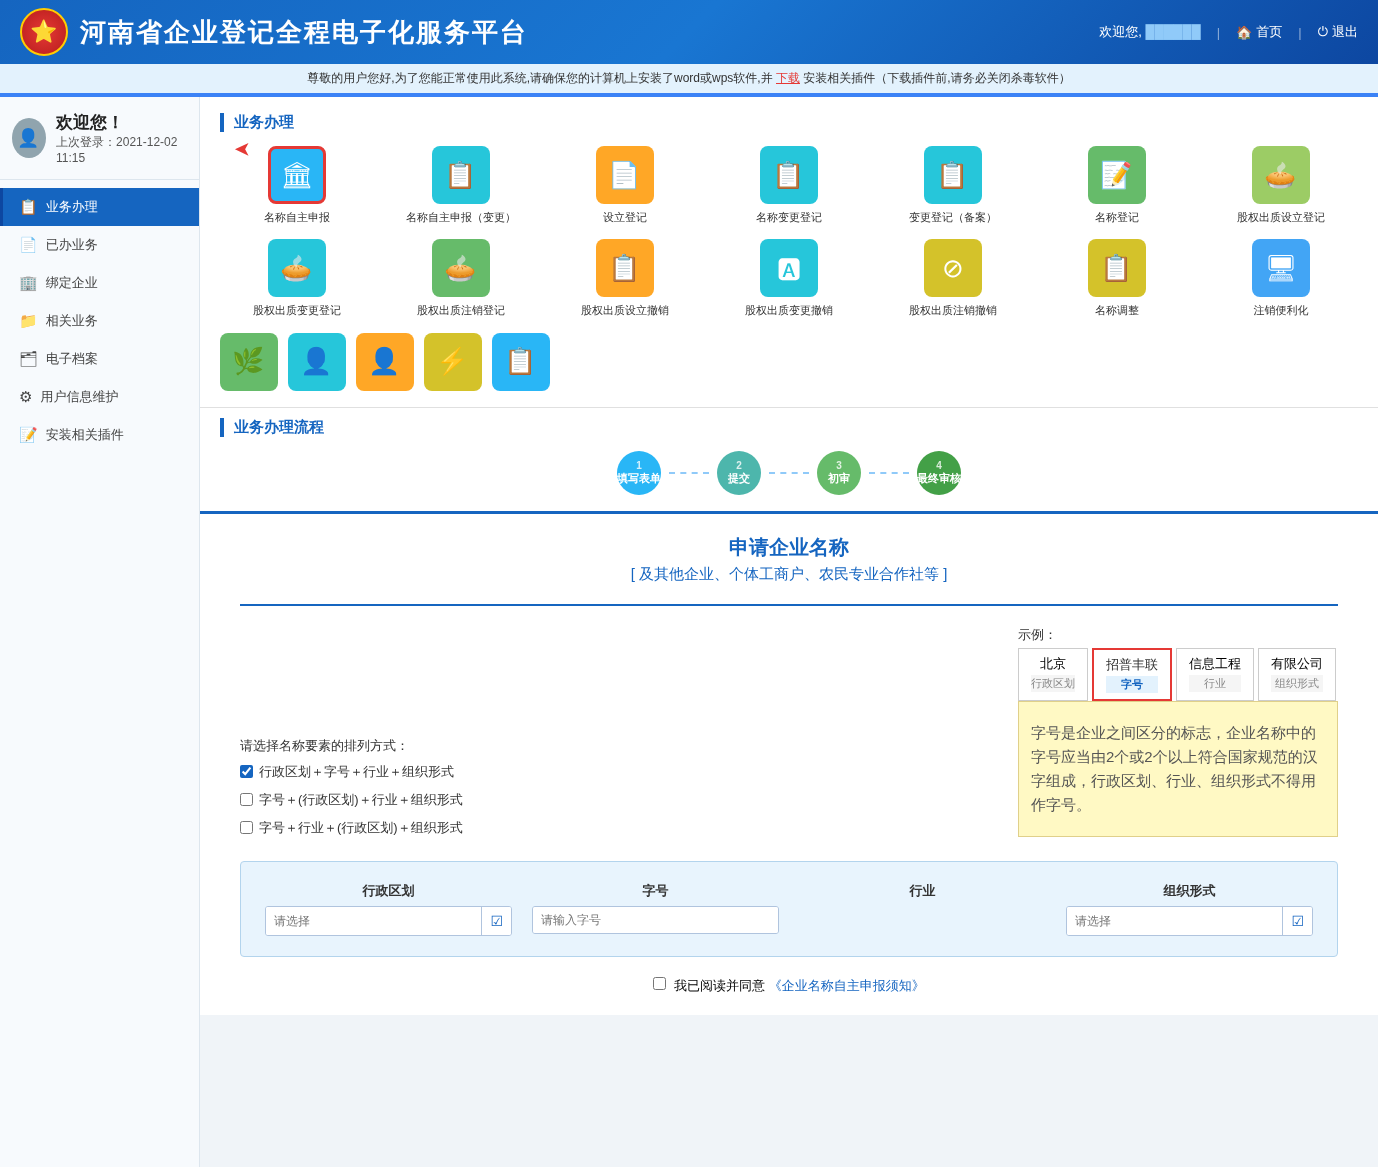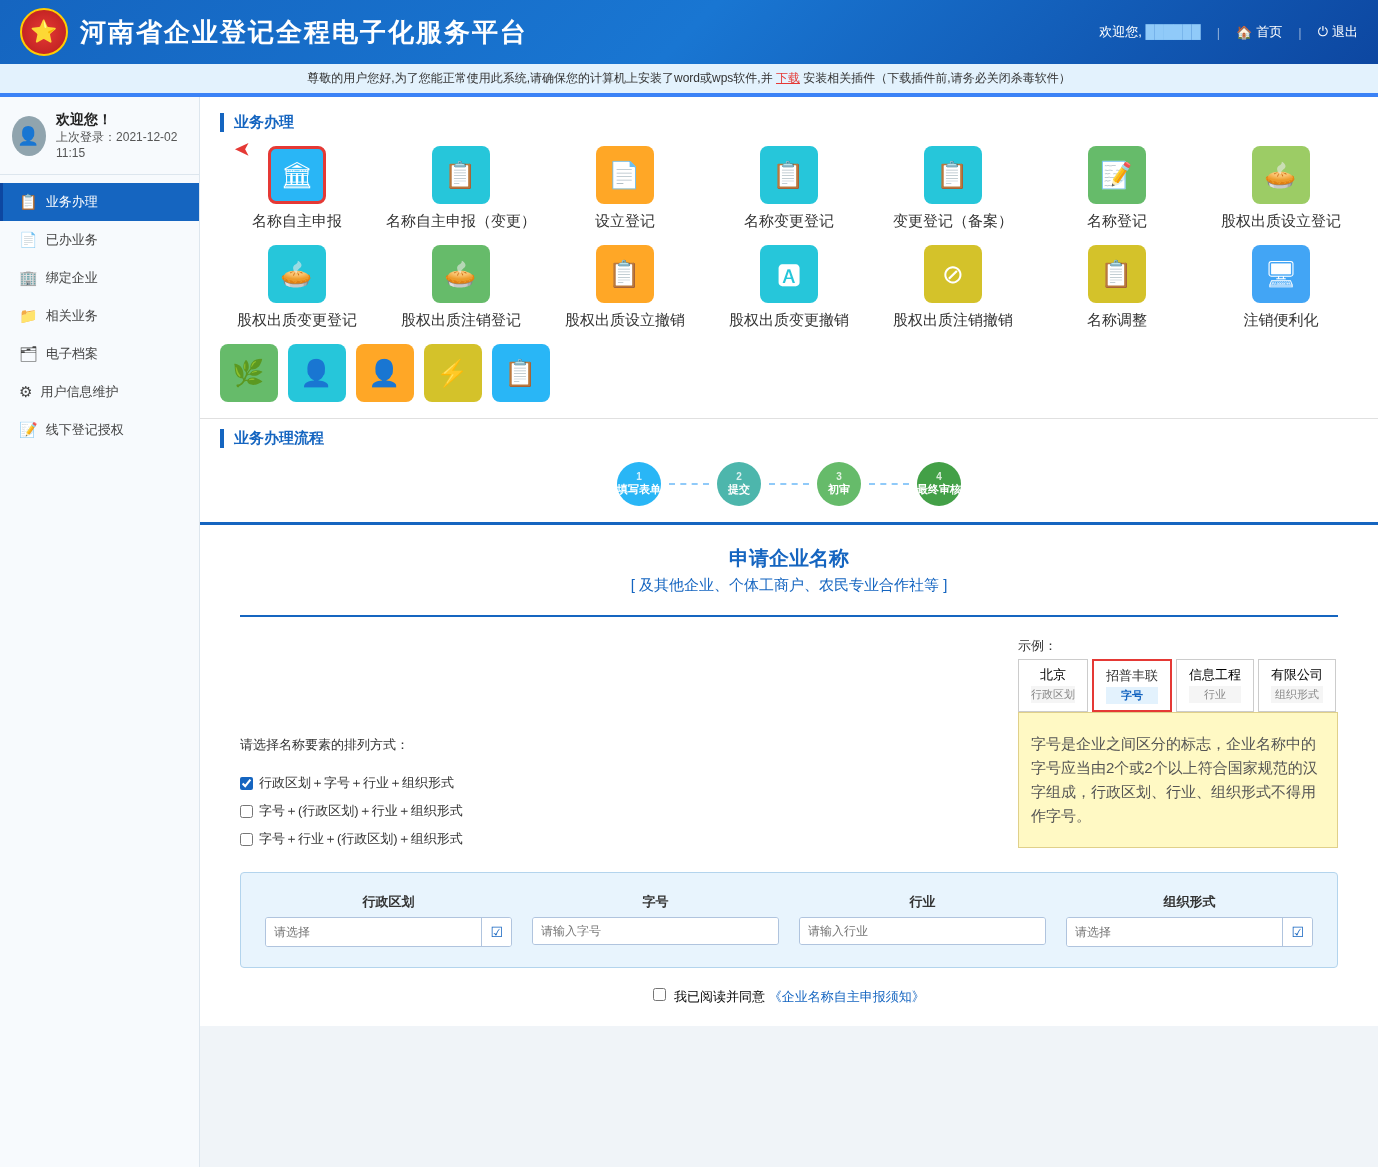--- a/index.html
+++ b/index.html
@@ -87,21 +87,21 @@
       height: 40px;
       background: #90a4ae;
       border-radius: 50%;
       display: flex;
       align-items: center;
       justify-content: center;
       font-size: 18px;
       color: white;
     }
     .sidebar-user-info { font-size: 12px; color: #555; }
-    .sidebar-user-info .name { font-weight: bold; color: #222; font-size: 14px; }
+    .sidebar-user-info .name { font-weight: bold; color: #222; font-size: 17px; }
     .sidebar-menu { list-style: none; padding: 8px 0; }
     .sidebar-menu li {
       display: flex;
       align-items: center;
       gap: 8px;
       padding: 10px 16px;
       cursor: pointer;
       color: #444;
       font-size: 13px;
       border-left: 3px solid transparent;
@@ -161,21 +161,21 @@
     .biz-icon.teal { background: #26c6da; }
     .biz-icon.orange { background: #ffa726; }
     .biz-icon.green { background: #66bb6a; }
     .biz-icon.yellow { background: #d4c22a; }
     .biz-icon.darkblue { background: #42a5f5; }
     .biz-icon.lime { background: #9ccc65; }
     .biz-icon.selected {
       border: 2px solid #e53935;
     }
     .biz-label {
-      font-size: 15px;
+      font-size: 11px;
       color: #333;
       text-align: center;
       line-height: 1.4;
     }
 
     
     .flow-section {
       background: white;
       padding: 10px 20px 16px;
       border-bottom: 3px solid #1565c0;
@@ -438,21 +438,21 @@
       <li>
         <span class="icon">🗂</span>
         <span>电子档案</span>
       </li>
       <li>
         <span class="icon">⚙</span>
         <span>用户信息维护</span>
       </li>
       <li>
         <span class="icon">📝</span>
-        <span>线下登记授权</span>
+        <span>安装相关插件</span>
       </li>
     </ul>
   </aside>
 
   <div class="content">
 
     <div class="business-section">
       <div class="section-title">业务办理</div>
 
       <div style="position:relative; margin-bottom:4px;">
@@ -576,21 +576,21 @@
     <div class="apply-section">
       <div class="apply-title">申请企业名称</div>
       <div class="apply-subtitle">
         <a href="#">[ 及其他企业、个体工商户、农民专业合作社等 ]</a>
       </div>
       <hr class="apply-divider">
 
       <div class="sort-section">
         <div>
           <span class="sort-label">请选择名称要素的排列方式：</span>
-          <div class="sort-options" style="margin-top:20px;">
+          <div class="sort-options" style="margin-top:8px;">
             <label class="sort-option">
               <input type="checkbox" checked="" style="">
               <span>行政区划＋字号＋行业＋组织形式</span>
             </label>
             <label class="sort-option">
               <input type="checkbox" style="">
               <span>字号＋(行政区划)＋行业＋组织形式</span>
             </label>
             <label class="sort-option">
               <input type="checkbox" style="">
@@ -635,23 +635,20 @@
             </div>
           </div>
           <div class="field-group">
             <span class="field-label">字号</span>
             <div class="field-input">
               <input type="text" placeholder="请输入字号" style="">
             </div>
           </div>
           <div class="field-group">
             <span class="field-label">行业</span>
-            <div class="field-input">
-              <input type="text" placeholder="请输入行业" style="">
-            </div>
           </div>
           <div class="field-group">
             <span class="field-label">组织形式</span>
             <div class="field-input">
               <input type="text" placeholder="请选择" style="">
               <span class="select-btn">☑</span>
             </div>
           </div>
         </div>
       </div>

